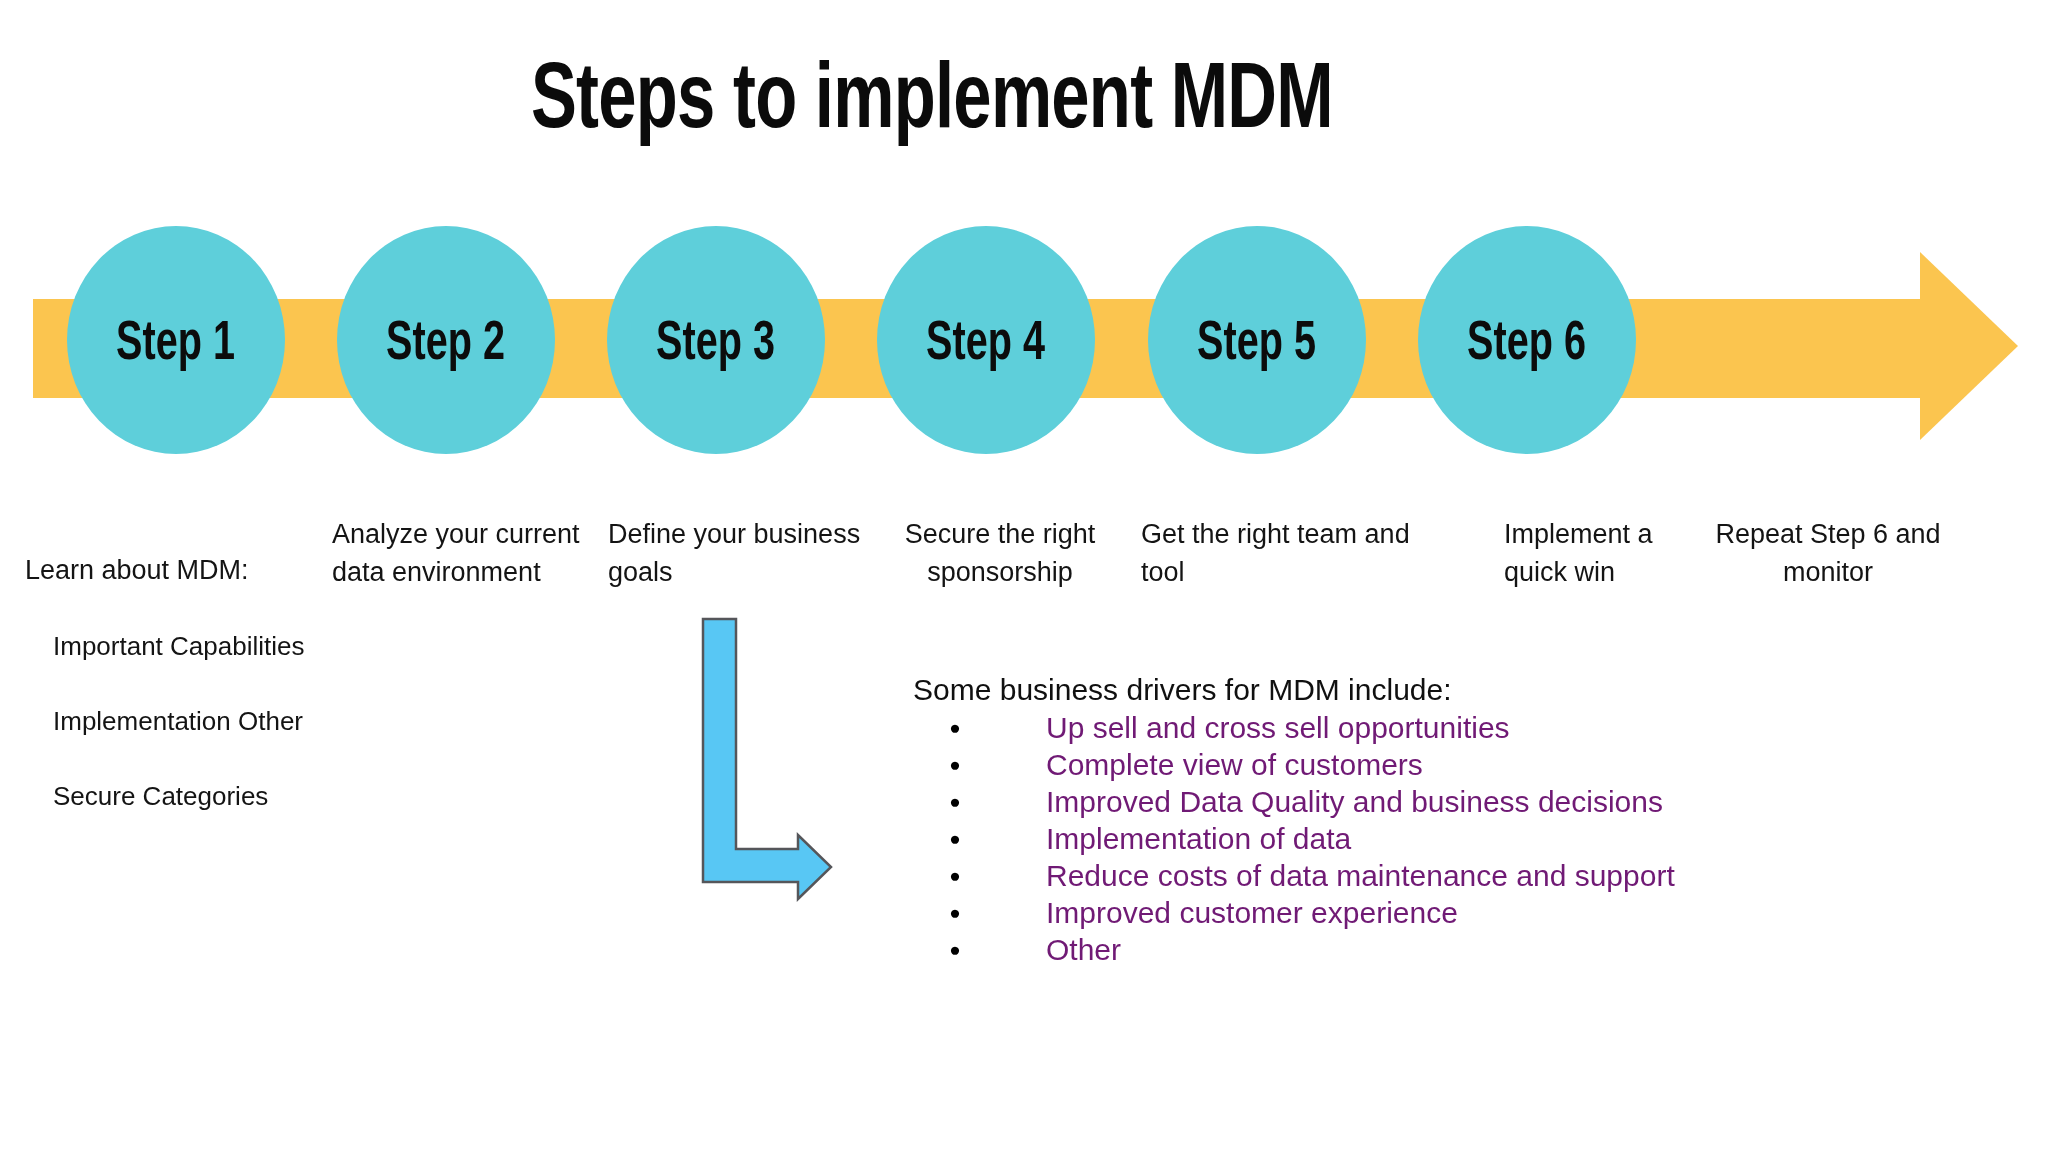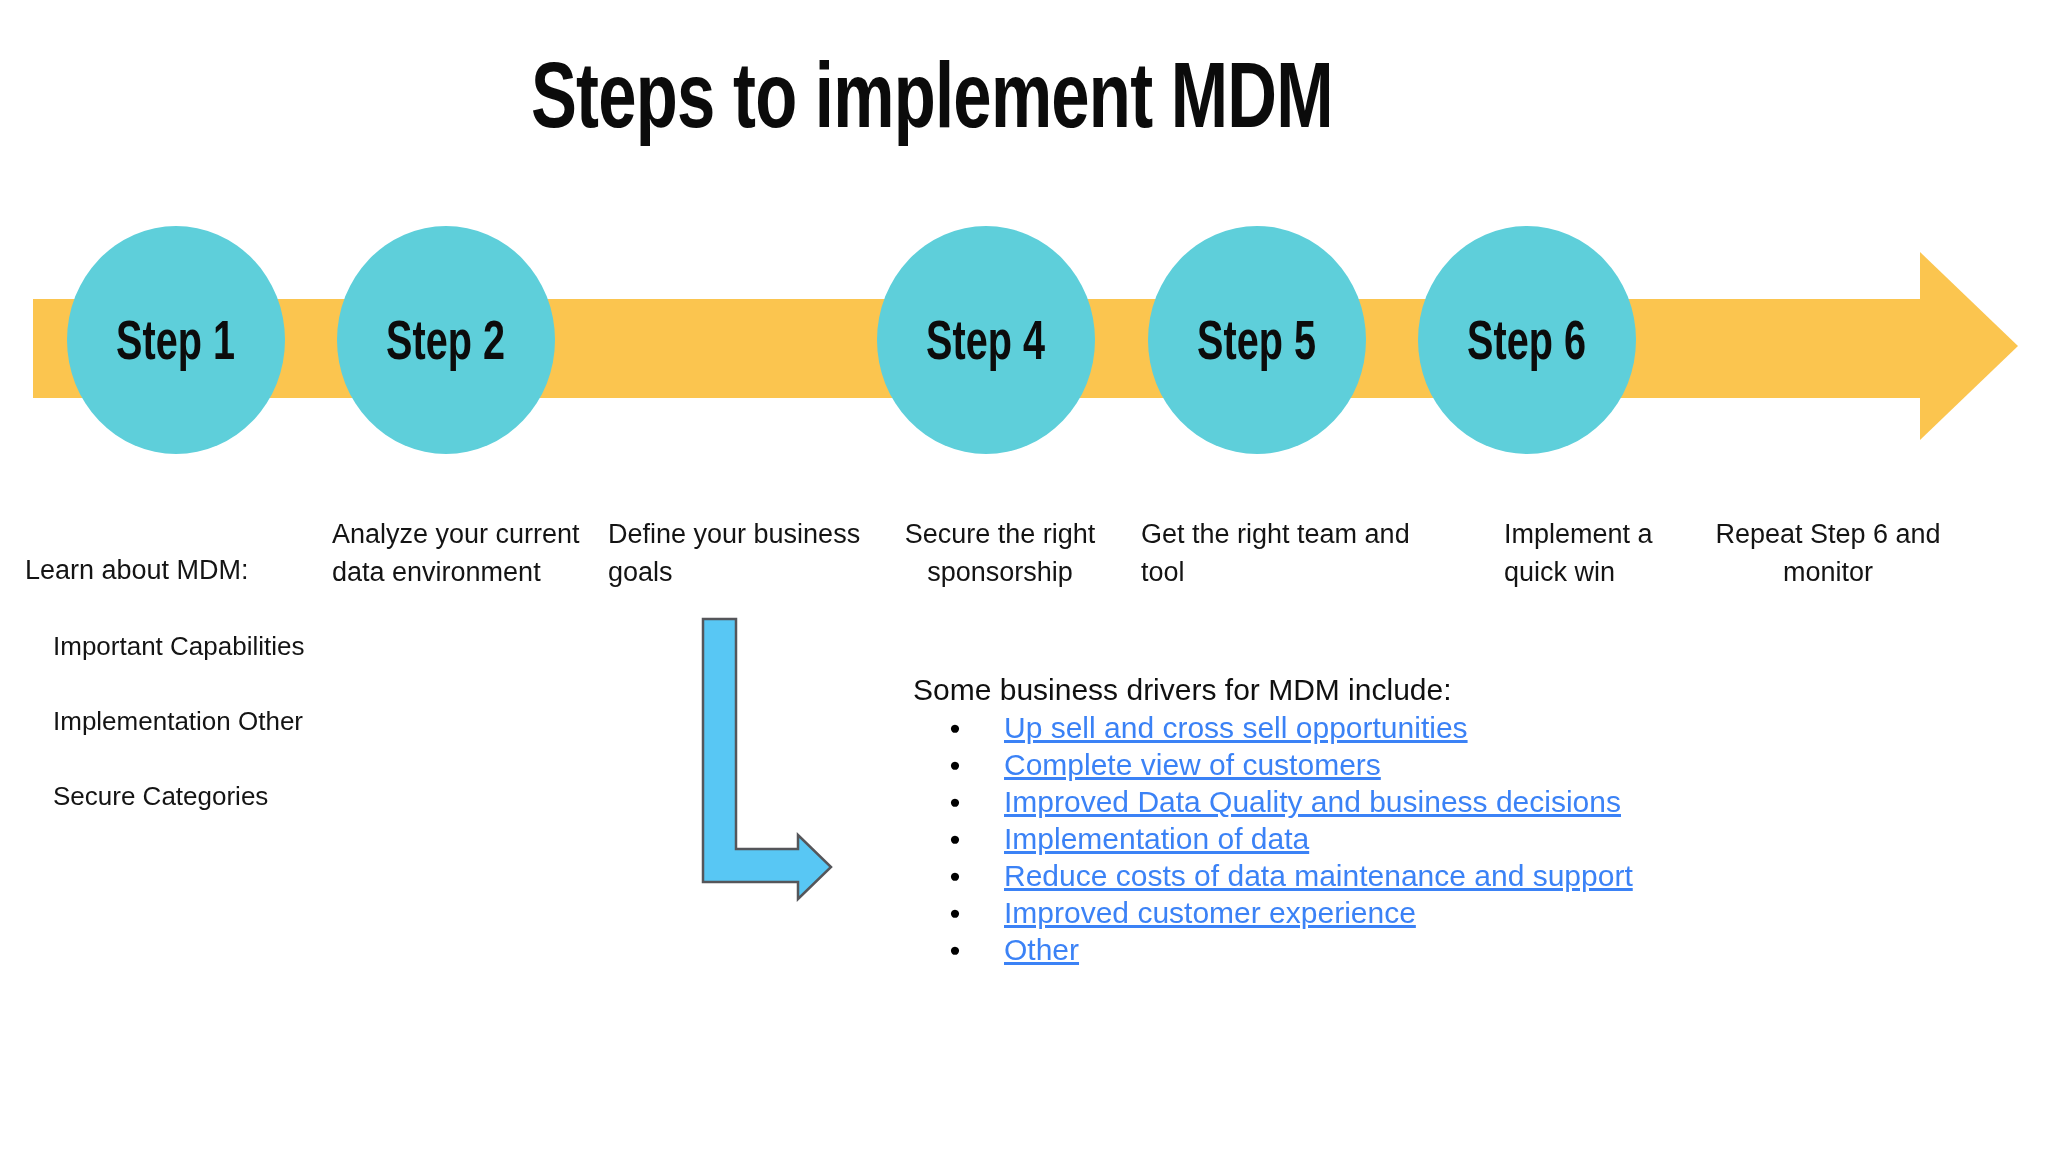--- a/index.html
+++ b/index.html
@@ -45,39 +45,42 @@
   
   .elbow { position:absolute; left:690px; top:610px; }
   
   .drivers-heading {
     position:absolute; left:913px; top:671px; font-size:30px; line-height:37px;
     font-stretch:condensed; color:#101010;
   }
   .drivers-list { position:absolute; left:945px; top:709px; margin:0; padding:0; list-style:none; }
   .drivers-list li { display:flex; align-items:center; height:37px; }
   .drivers-list .dot { width:20px; text-align:center; font-size:19px; line-height:37px; color:#000; }
-  .drivers-list .item-text { margin-left:39px; font-size:30px; line-height:37px; font-stretch:condensed; color:#3b82f6; white-space:nowrap;text-decoration:underline; }
+  .drivers-list .item-text { margin-left:81px; font-size:30px; line-height:37px; font-stretch:condensed; color:#701a75; white-space:nowrap; }
 </style>
 </head>
 <body>
 
 <div id="canvas">
 
   <div class="title-wrap">
     <span class="title">Steps to implement MDM</span>
   </div>
 
   <div class="band"></div>
   <div class="band-head"></div>
 
   <div class="circle c1">
     <span class="step-label">Step 1</span>
   </div>
   <div class="circle c2">
     <span class="step-label">Step 2</span>
+  </div>
+  <div class="circle c3">
+    <span class="step-label">Step 3</span>
   </div>
   <div class="circle c4">
     <span class="step-label">Step 4</span>
   </div>
   <div class="circle c5">
     <span class="step-label">Step 5</span>
   </div>
   <div class="circle c6">
     <span class="step-label">Step 6</span>
   </div>

